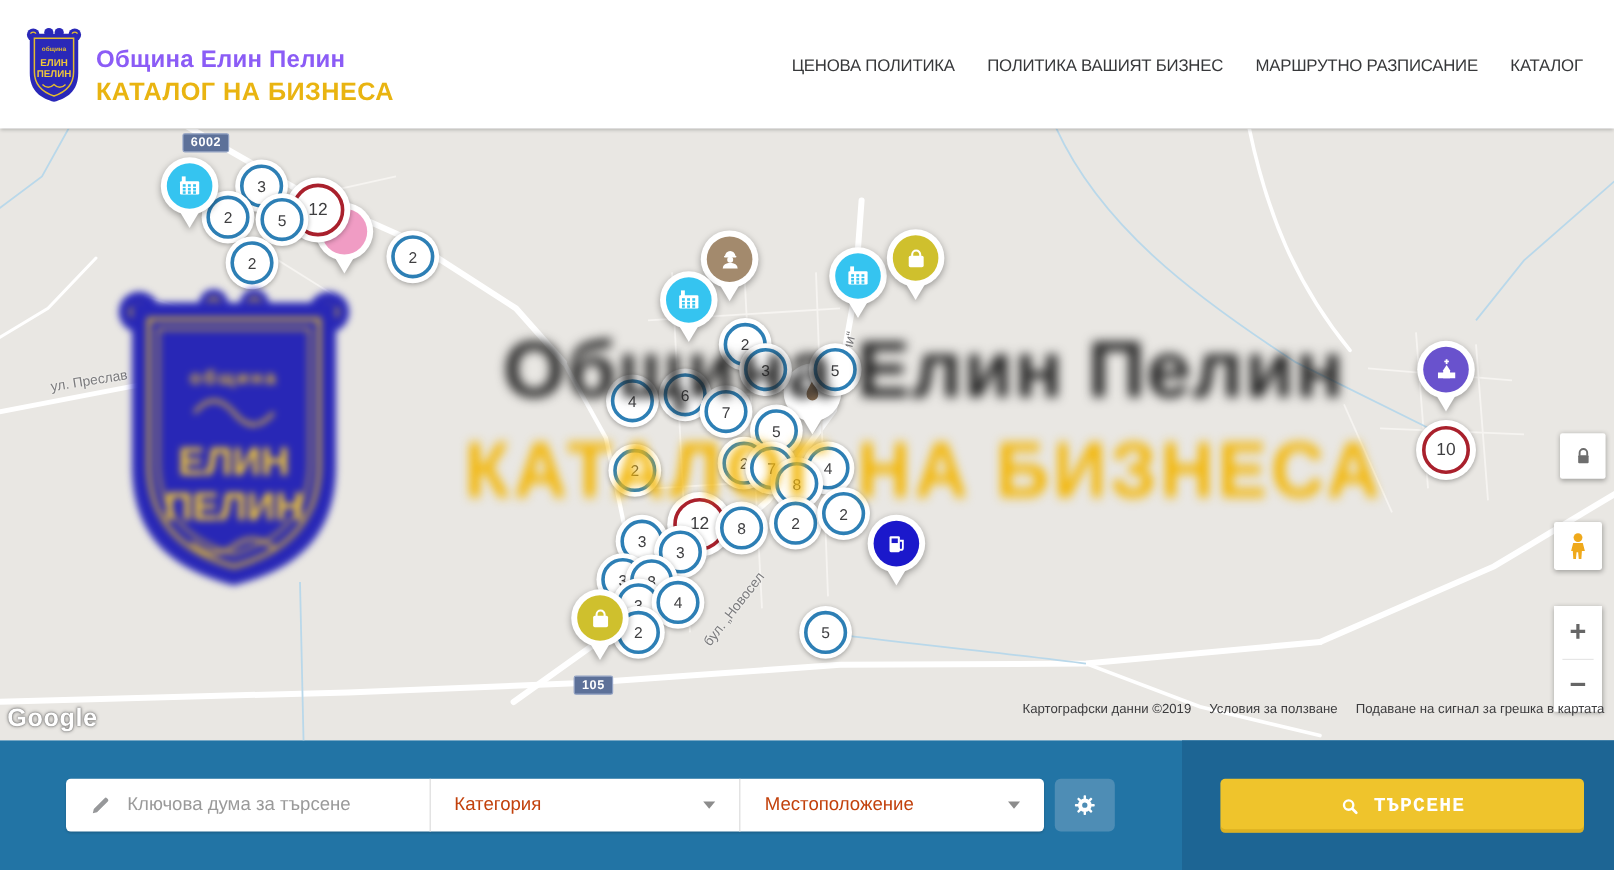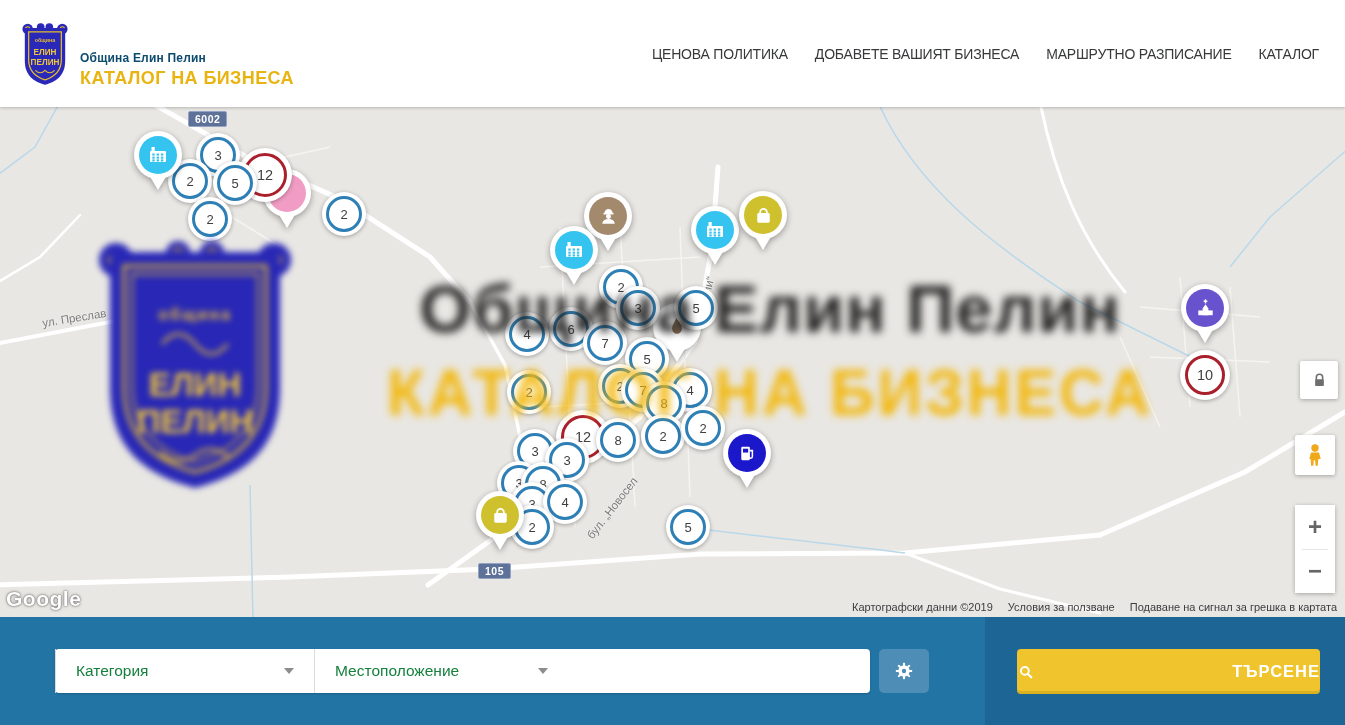--- a/index.html
+++ b/index.html
@@ -1,22 +1,22 @@
 <!DOCTYPE html>
 <html><head>
 <meta charset="utf-8">
 <style>
   *{box-sizing:border-box;margin:0;padding:0}
   html,body{width:1345px;height:725px;overflow:hidden;font-family:"Liberation Sans",sans-serif;background:#fff}
 
   
   .header{position:relative;height:107px;background:#fff;box-shadow:0 1px 3px rgba(0,0,0,.22);display:flex;align-items:center;justify-content:space-between;z-index:20}
   .brand{display:flex;align-items:flex-end;gap:10px;padding-left:20px;cursor:pointer}
-  .brand-text .t1{font-size:12px;font-weight:700;color:#0c4a6e;letter-spacing:.2px}
-  .brand-text .t2{font-size:18px;font-weight:700;color:#e9b411;letter-spacing:.4px;margin-top:3px}
+  .brand-text .t1{font-size:20px;font-weight:700;color:#8b5cf6;letter-spacing:.2px}
+  .brand-text .t2{font-size:21px;font-weight:700;color:#e9b411;letter-spacing:.4px;margin-top:3px}
   .nav{display:flex;gap:27px;padding-right:26px}
   .nav-item{font-size:14px;font-weight:400;color:#37383a;letter-spacing:-.2px;text-decoration:none;cursor:pointer;white-space:nowrap}
 
   
   .map{position:relative;height:510px;background:#e9e7e3;overflow:hidden;cursor:grab}
   .roads{position:absolute;inset:0;z-index:1}
   .street-label{position:absolute;z-index:2;font-size:11.5px;color:#7b7b7d;white-space:nowrap;text-shadow:0 0 2px #fff}
   .road-badge{position:absolute;z-index:2;background:#5d7199;border:1px solid #93a3c4;color:#fff;font-size:10.5px;font-weight:700;padding:1px 6px;border-radius:2px;letter-spacing:.5px}
 
   
@@ -42,38 +42,38 @@
   .maptype button{border:0;background:#fff;font-family:inherit;padding:9px 17px;font-size:16px;cursor:pointer}
   .maptype .active{font-weight:700;color:#000}
   .maptype .inactive{color:#858585;border-left:1px solid #e6e6e6}
   .sq{position:absolute;z-index:8;background:#fff;box-shadow:0 1px 4px rgba(0,0,0,.3);border:0;display:flex;align-items:center;justify-content:center;cursor:pointer;border-radius:2px}
   .lock-btn{left:1300px;top:254px;width:38px;height:38px}
   .pegman-btn{left:1295px;top:328px;width:40px;height:40px}
   .zoomctl{position:absolute;left:1295px;top:398px;width:40px;height:88px;z-index:8;background:#fff;box-shadow:0 1px 4px rgba(0,0,0,.3);border-radius:2px;display:flex;flex-direction:column}
   .zoomctl button{flex:1;border:0;background:#fff;font-size:24px;font-weight:700;color:#666;cursor:pointer;font-family:inherit;line-height:1}
   .zoomctl .zdiv{height:1px;background:#e6e6e6;margin:0 7px}
   .google-logo{position:absolute;left:6px;bottom:6px;z-index:8;font-size:21px;font-weight:700;letter-spacing:.5px;color:#fff;text-shadow:0 0 3px rgba(90,90,90,.9),0 0 1px rgba(70,70,70,.9);cursor:pointer}
-  .attrib{position:absolute;right:8px;bottom:4px;z-index:8;font-size:11px;color:#3c3c3e;display:flex;gap:15px;white-space:nowrap}
+  .attrib{position:absolute;right:8px;bottom:20px;z-index:8;font-size:11px;color:#3c3c3e;display:flex;gap:15px;white-space:nowrap}
   .attrib a{color:#3c3c3e;text-decoration:none;cursor:pointer}
 
   
   .searchbar{position:relative;height:108px;background:#2274a5}
   .searchbar .right-panel{position:absolute;right:0;top:0;width:360px;height:100%;background:#1d6594}
   .fields{position:absolute;left:55px;top:32px;width:815px;height:44px;background:#fff;border-radius:4px;display:flex;align-items:stretch;box-shadow:0 1px 2px rgba(0,0,0,.18)}
   .f-keyword{width:303px;display:flex;align-items:center;gap:12px;padding-left:19px}
   .f-keyword input{border:0;outline:0;flex:1;font-family:inherit;font-size:15.5px;color:#444;min-width:0;background:transparent}
   .f-keyword input::placeholder{color:#9a9a9a}
   .fdiv{width:1px;background:#dcdcdc;margin:0}
   .f-select{display:flex;align-items:center;justify-content:space-between;padding:0 20px;cursor:pointer}
-  .f-select .lbl{font-size:15.5px;color:#15803d}
+  .f-select .lbl{font-size:15.5px;color:#c2410c}
   .f-select .arr{width:0;height:0;border-left:5px solid transparent;border-right:5px solid transparent;border-top:6px solid #8c8c8c}
   .f-category{width:258px}
   .f-location{width:253px}
   .gear-btn{position:absolute;left:879px;top:32px;width:50px;height:44px;border:0;border-radius:5px;background:#4e8db5;display:flex;align-items:center;justify-content:center;cursor:pointer}
-  .search-btn{position:absolute;left:1017px;top:32px;width:303px;height:45px;border:0;border-radius:4px;background:#efc42c;box-shadow:inset 0 -3px 0 rgba(160,120,0,.25);color:#fff;font-family:Liberation Sans, sans-serif;font-size:16.5px;font-weight:700;letter-spacing:1px;display:flex;align-items:center;justify-content:space-between;gap:11px;cursor:pointer}
+  .search-btn{position:absolute;left:1017px;top:32px;width:303px;height:45px;border:0;border-radius:4px;background:#efc42c;box-shadow:inset 0 -3px 0 rgba(160,120,0,.25);color:#fff;font-family:Liberation Mono, monospace;font-size:16.5px;font-weight:700;letter-spacing:1px;display:flex;align-items:center;justify-content:center;gap:11px;cursor:pointer}
 </style>
 </head>
 <body>
 
 <header class="header">
   <div class="brand">
     <svg width="50" height="70" viewBox="0 0 52 70">
       <circle cx="8" cy="9" r="5.5" fill="#2a28b8"></circle>
         <circle cx="44" cy="9" r="5.5" fill="#2a28b8"></circle>
       <circle cx="8" cy="9" r="2.3" fill="none" stroke="#e3bb2f" stroke-width="1.2"></circle>
@@ -87,21 +87,21 @@
       <text x="26" y="46" text-anchor="middle" font-size="8.5" font-weight="bold" fill="#f0c73a">ПЕЛИН</text>
       <path d="M16 52 q5 5 10 0 q5 5 10 0" fill="none" stroke="#e3bb2f" stroke-width="1.2"></path>
     </svg>
     <div class="brand-text">
       <div class="t1">Община Елин Пелин</div>
       <div class="t2">КАТАЛОГ НА БИЗНЕСА</div>
     </div>
   </div>
   <nav class="nav">
       <a class="nav-item">ЦЕНОВА ПОЛИТИКА</a>
-      <a class="nav-item">ДОБАВЕТЕ ВАШИЯТ БИЗНЕСА</a>
+      <a class="nav-item">ПОЛИТИКА ВАШИЯТ БИЗНЕС</a>
       <a class="nav-item">МАРШРУТНО РАЗПИСАНИЕ</a>
       <a class="nav-item">КАТАЛОГ</a>
     </nav>
 </header>
 
 <div class="map">
   <svg class="roads" width="1345" height="510">
     <g stroke="#ffffff" fill="none" stroke-linecap="round">
       <path d="M150,-5 L250,52 L340,92 L430,150 L470,195" stroke-width="5"></path>
       <path d="M470,195 L505,258 L520,330 L520,398" stroke-width="3.5"></path>
@@ -132,21 +132,21 @@
     <g stroke="#b9d8ea" fill="none" stroke-width="1.5">
       <path d="M250,378 L253,512"></path>
       <path d="M878,-5 C915,80 995,140 1080,195 L1195,252"></path>
       <path d="M60,-5 L35,40 L-5,70"></path>
       <path d="M1350,40 L1270,110 L1230,160"></path>
       <path d="M700,422 C800,434 860,440 905,446"></path>
     </g>
   </svg>
 
   <div id="labels-layer">
-      <div class="road-badge" style="left: 152px; top: 4px; margin-left: 36px;">6002</div>
+      <div class="road-badge" style="left: 152px; top: 4px;">6002</div>
       <div class="road-badge" style="left: 478px; top: 456px;">105</div>
       <div class="street-label" style="left: 42px; top: 205px; transform: rotate(-9deg);">ул. Преслав</div>
       <div class="street-label" style="left: 575px; top: 395px; transform: rotate(-52deg);">бул. „Новосел</div>
       <div class="street-label" style="left: 696px; top: 175px; transform: rotate(-75deg);">ции“</div>
     </div>
   <div id="markers-layer">
       <div class="cluster" style="left: 196px; top: 26px; width: 44px; height: 44px;">
         <div class="ring"></div>
         <span class="cnum">3</span>
       </div>
@@ -445,20 +445,26 @@
     <span>Картографски данни ©2019</span>
     <a>Условия за ползване</a>
     <a>Подаване на сигнал за грешка в картата</a>
   </div>
 </div>
 
 <div class="searchbar">
   <div class="right-panel"></div>
 
   <div class="fields">
+    <div class="f-keyword">
+      <svg viewBox="0 0 24 24" width="20" height="20">
+        <path d="M4 20 l1-4.2 10.8-10.8 a1.6 1.6 0 0 1 2.3 0 l0.9 0.9 a1.6 1.6 0 0 1 0 2.3 L8.2 19 z" fill="#97989a"></path>
+      </svg>
+      <input type="text" placeholder="Ключова дума за търсене" style="">
+    </div>
     <div class="fdiv"></div>
     <div class="f-select f-category">
       <span class="lbl">Категория</span>
       <span class="arr"></span>
     </div>
     <div class="fdiv"></div>
     <div class="f-select f-location">
       <span class="lbl">Местоположение</span>
       <span class="arr"></span>
     </div>

